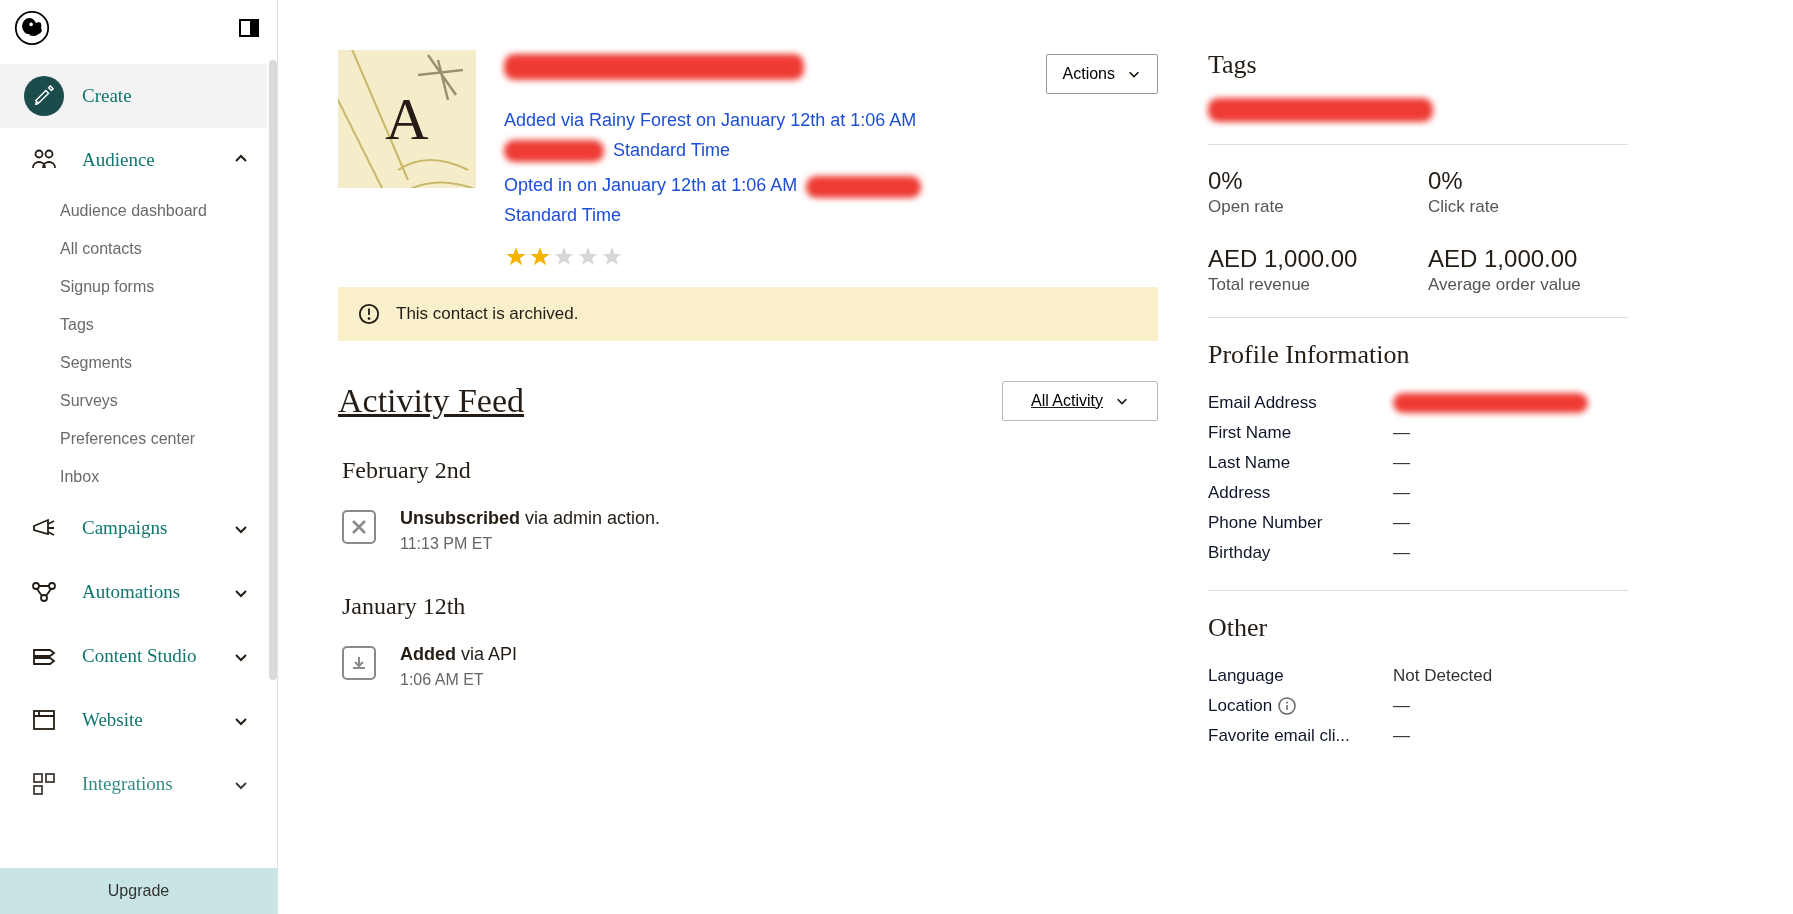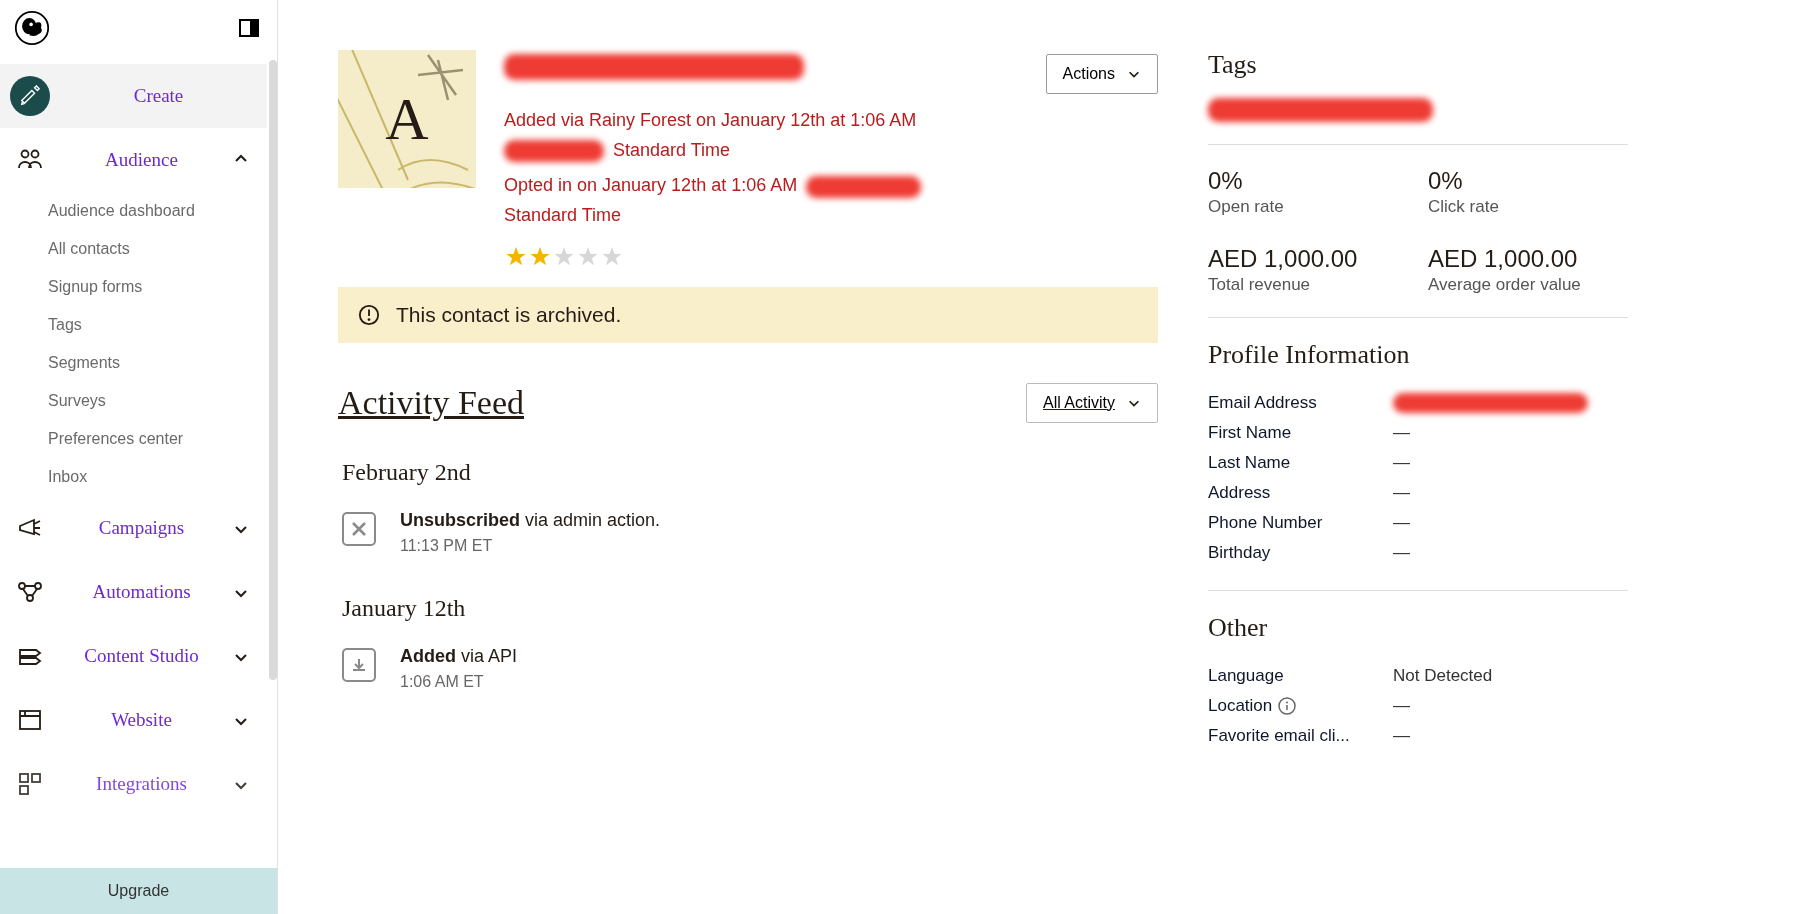--- a/index.html
+++ b/index.html
@@ -49,26 +49,25 @@
     }
     .sidebar-main {
       flex: 1;
       overflow-y: auto;
       padding-right: 10px;
     }
     .nav-item {
       display: flex;
       align-items: center;
       gap: 18px;
-      padding: 12px 18px 12px 10px;
+      padding: 12px 18px 12px 24px;
       cursor: pointer;
       font-size: 19px;
-      color: #6d28d9;
+      color: #0f766e;
       font-family: Georgia, "Times New Roman", serif;
-      text-align: center;
     }
     .nav-item.create-item {
       background: #f3f3f3;
       margin-top: 8px;
     }
     .nav-item-icon {
       width: 40px;
       height: 40px;
       display: flex;
       align-items: center;
@@ -82,21 +81,21 @@
       transform: rotate(180deg);
     }
     .nav-item .label {
       flex: 1;
     }
     .chevron {
       width: 16px;
       height: 16px;
     }
     .sub-items {
-      padding-left: 48px;
+      padding-left: 60px;
     }
     .sub-item {
       padding: 10px 0;
       font-size: 16px;
       color: #6a6a6a;
       cursor: pointer;
       font-family: -apple-system, BlinkMacSystemFont, "Segoe UI", Helvetica, Arial, sans-serif;
     }
     .upgrade-bar {
       background: #c9e4e4;
@@ -183,58 +182,58 @@
       padding: 10px 16px;
       font-size: 16px;
       display: flex;
       align-items: center;
       gap: 12px;
       cursor: pointer;
       border-radius: 2px;
     }
     .meta-line {
       font-size: 18px;
-      color: #b91c1c;
+      color: #1d4ed8;
       line-height: 1.65;
       margin-bottom: 2px;
     }
     .stars {
       margin-top: 14px;
       display: flex;
       gap: 0;
     }
     .star {
       width: 24px;
       height: 24px;
     }
     .archive-banner {
       background: #f9efcb;
       padding: 16px 20px;
       display: flex;
       align-items: center;
       gap: 16px;
-      font-size: 21px;
+      font-size: 17px;
       margin-bottom: 40px;
     }
     .activity-header {
       display: flex;
       justify-content: space-between;
       align-items: center;
       margin-bottom: 36px;
       text-decoration: underline;
     }
     .activity-header h2 {
       font-family: Georgia, serif;
       font-size: 34px;
       font-weight: 400;
     }
     .filter-btn {
       border: 1px solid #bbb;
       background: #fff;
-      padding: 10px 16px;
+      padding: 10px 28px;
       font-size: 16px;
       display: flex;
       align-items: center;
       gap: 12px;
       cursor: pointer;
       border-radius: 2px;
     }
     .activity-date {
       font-family: Georgia, serif;
       font-size: 24px;

